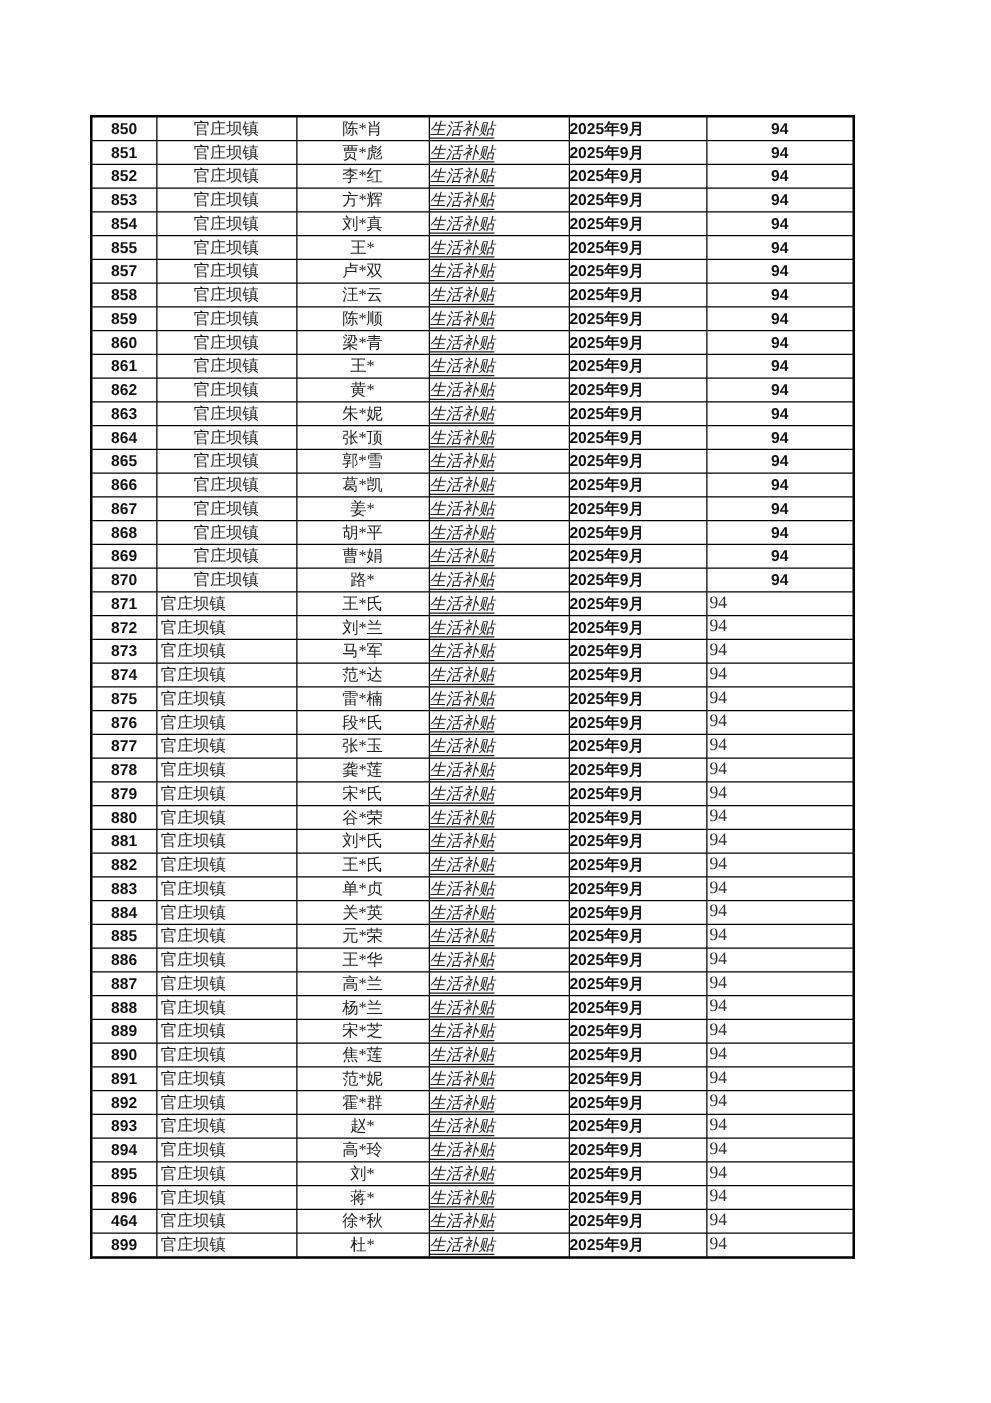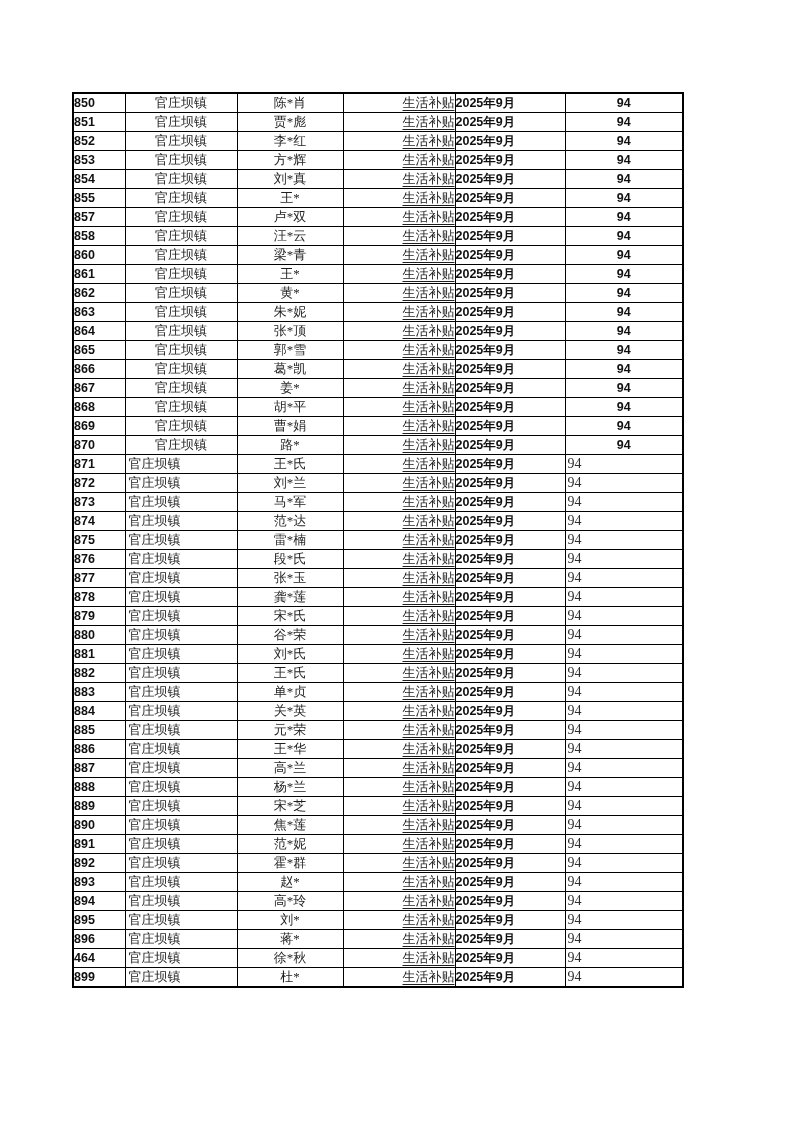--- a/index.html
+++ b/index.html
@@ -37,24 +37,24 @@
     font-weight: 700;
     font-size: 12.5px;
     color: #111111;
   }
   
   .c-cjk {
     font-family: "Liberation Serif", "DejaVu Serif", serif;
     font-size: 13px;
     color: #1f1f1f;
   }
-  .cell-seq    { text-align: left; }
+  .cell-seq    { text-align: center; }
   .cell-town   { text-align: center; margin-top: 20px; }
   .cell-name   { text-align: center; }
-  .cell-type   { text-align: right; text-decoration: underline; text-underline-offset: 3px; }
+  .cell-type   { text-align: left; text-decoration: underline; text-underline-offset: 3px; font-style: italic; }
   .cell-month  { text-align: left; }
   .cell-amount { text-align: center; }
   
   tr.sec-left .cell-town {
     text-align: left;
     padding-left: 3px;
   }
   tr.sec-left .cell-amount {
     text-align: left;
     padding-left: 2px;
@@ -136,20 +136,28 @@
         </tr>
         <tr>
           <td class="cell-seq c-num">858</td>
           <td class="cell-town c-cjk">官庄坝镇</td>
           <td class="cell-name c-cjk">汪*云</td>
           <td class="cell-type c-cjk">生活补贴</td>
           <td class="cell-month c-num">2025年9月</td>
           <td class="cell-amount c-num">94</td>
         </tr>
         <tr>
+          <td class="cell-seq c-num">859</td>
+          <td class="cell-town c-cjk">官庄坝镇</td>
+          <td class="cell-name c-cjk">陈*顺</td>
+          <td class="cell-type c-cjk">生活补贴</td>
+          <td class="cell-month c-num">2025年9月</td>
+          <td class="cell-amount c-num">94</td>
+        </tr>
+        <tr>
           <td class="cell-seq c-num">860</td>
           <td class="cell-town c-cjk">官庄坝镇</td>
           <td class="cell-name c-cjk">梁*青</td>
           <td class="cell-type c-cjk">生活补贴</td>
           <td class="cell-month c-num">2025年9月</td>
           <td class="cell-amount c-num">94</td>
         </tr>
         <tr>
           <td class="cell-seq c-num">861</td>
           <td class="cell-town c-cjk">官庄坝镇</td>

